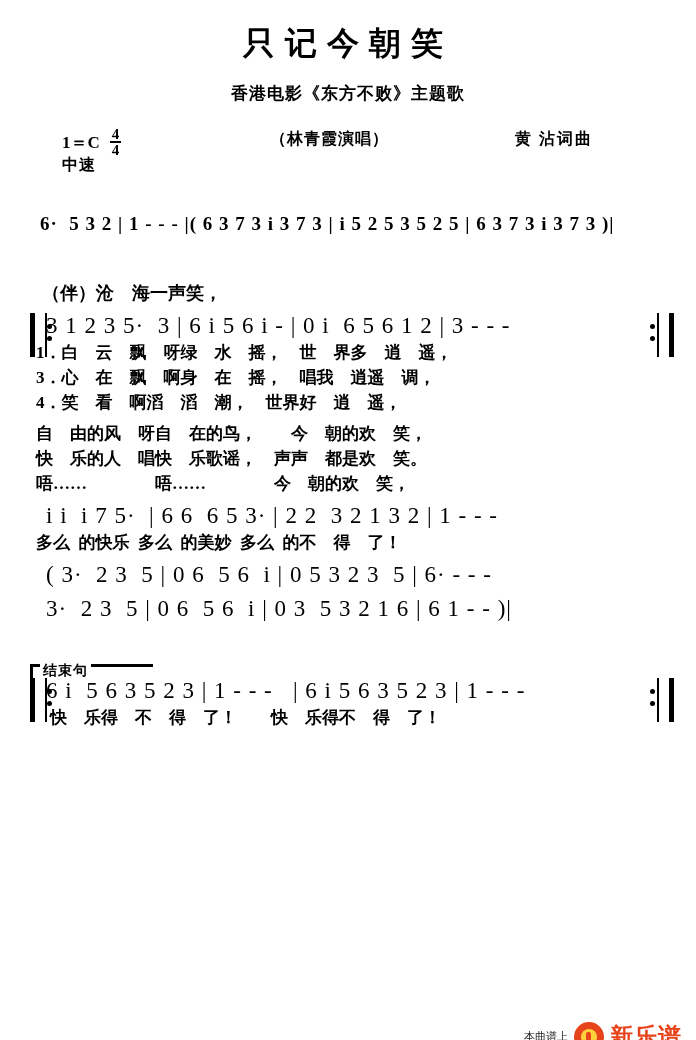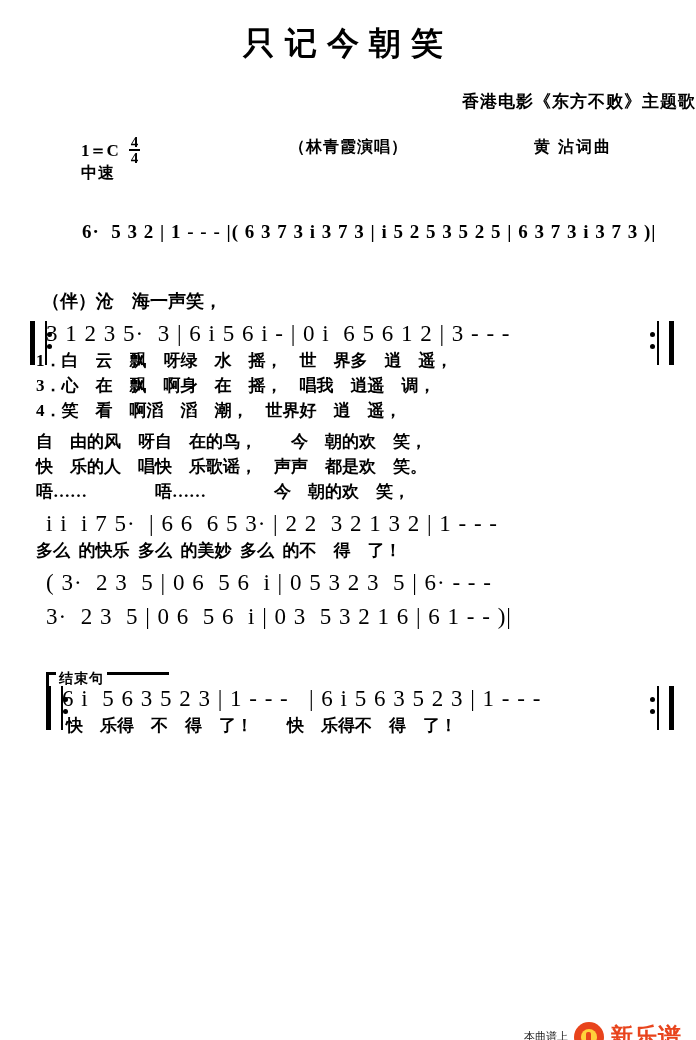--- a/index.html
+++ b/index.html
@@ -16,33 +16,32 @@
   
   .title{
     text-align:center;
     font-family:"Liberation Serif", serif;
     font-weight:bold;
     font-size:32px;
     letter-spacing:10px;
     margin-top:22px;
   }
   .subtitle{
-    text-align:right;
+    text-align:center;
     font-weight:bold;
     font-size:17px;
     letter-spacing:1px;
-    margin-top:24px;
+    margin-top:16px;
   }
 
   
   .meta-row{
     position:relative;
     height:54px;
     margin-top:14px;
-    margin-left:19px;
   }
   .key-sig{
     position:absolute;left:62px;top:8px;
     font-weight:bold;font-size:17px;
     display:flex;align-items:center;gap:6px;
   }
   .frac{
     display:inline-flex;flex-direction:column;align-items:center;
     line-height:0.95;font-size:15px;font-weight:bold;
     margin-left:4px;
@@ -77,21 +76,21 @@
   .notes.small{font-size:19px;}
   .lyric{
     font-size:17px;
     font-weight:bold;
     white-space:pre;
     letter-spacing:0px;
     font-family:"Liberation Serif", serif;
   }
   .lyric-row{margin-top:2px;}
 
-  .row1{margin-top:4px;padding-left:82px;}
+  .row1{margin-top:4px;padding-left:40px;}
   .lyr-intro{padding-left:42px;margin-top:10px;font-size:18px;}
 
   
   .block{position:relative;margin-top:8px;}
   .block .notes{padding-left:46px;}
   .block .lyric{padding-left:36px;}
 
   
   .repeat-left{
     position:absolute;left:30px;top:0;height:44px;width:10px;
@@ -196,21 +195,21 @@
   </div>
 
   <div class="block">
     <div class="notes">( 3·  2 3  5 | 0 6  5 6  i | 0 5 3 2 3  5 | 6· - - -</div>
   </div>
 
   <div class="block">
     <div class="notes">3·  2 3  5 | 0 6  5 6  i | 0 3  5 3 2 1 6 | 6 1 - - )|</div>
   </div>
 
-  <div class="block" style="margin-top:42px;margin-left:16px;">
+  <div class="block" style="margin-top:42px;">
     <div class="ending-box"></div>
     <div class="ending-label">结束句</div>
     <div class="repeat-left" style="top:14px;"></div>
     <div class="repeat-right" style="top:14px;"></div>
     <div class="notes" style="padding-top:14px;">6 i  5 6 3 5 2 3 | 1 - - -   | 6 i 5 6 3 5 2 3 | 1 - - -</div>
     <div class="lyric lyric-row" style="padding-left:50px;">快　乐得　不　得　了！　　快　乐得不　得　了！</div>
   </div>
 
   <div class="footer">
     <span class="footer-note">本曲谱上</span>

